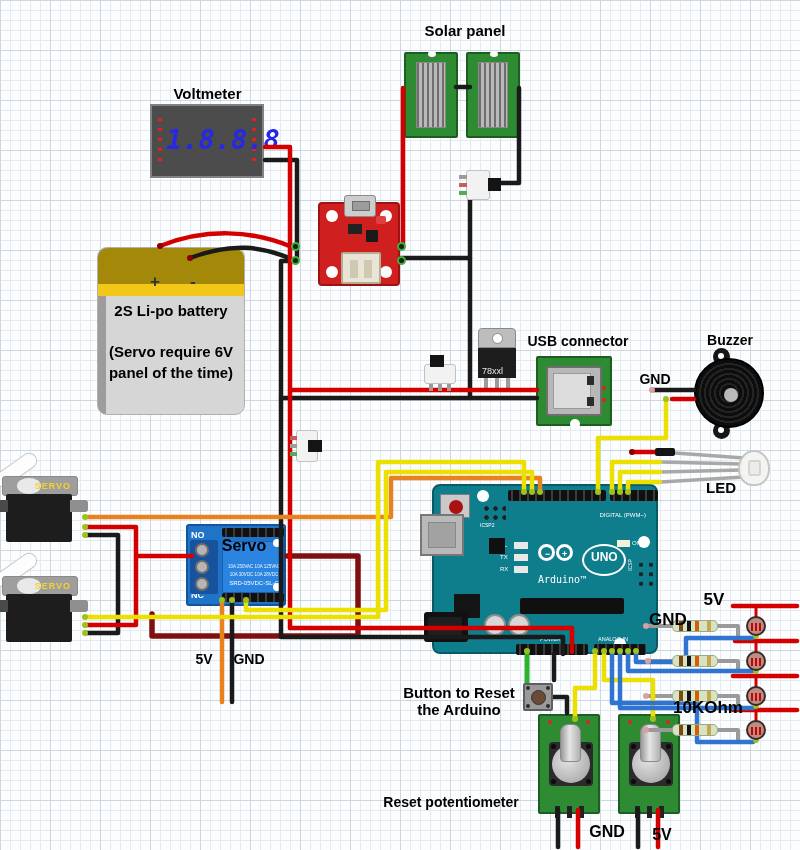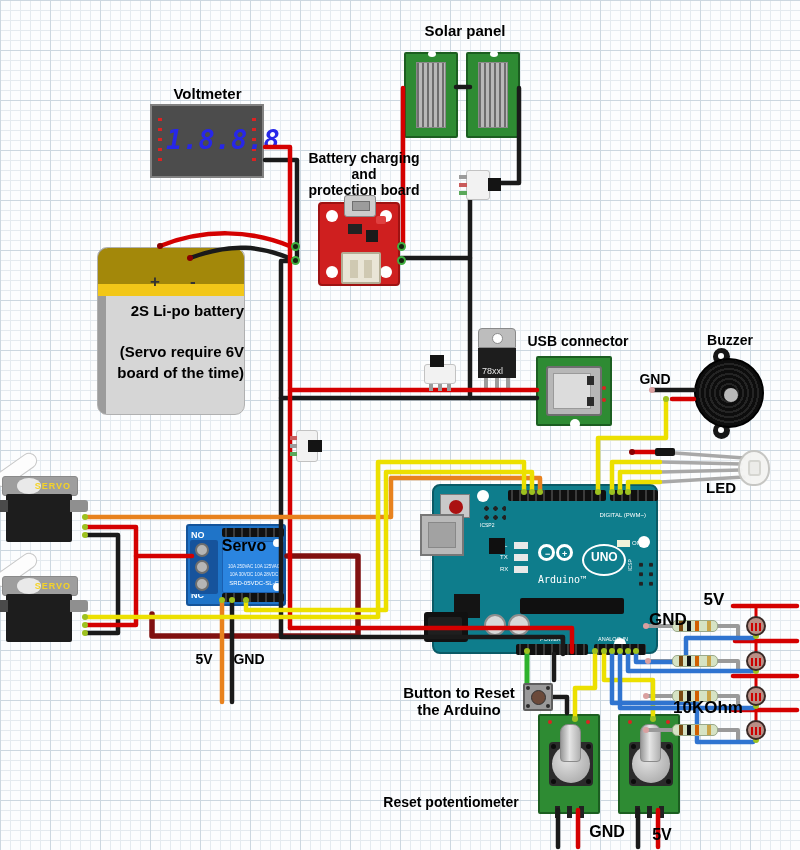--- a/index.html
+++ b/index.html
@@ -23,25 +23,20 @@
   .comp{z-index:2;}
   .seg{font-family:"DejaVu Sans Mono",monospace;font-style:italic;font-weight:bold;color:#2727e8;}
 </style>
 </head>
 <body>
 
 <div id="stage">
 
   <div class="lbl" style="left:400px;top:22px;width:130px;font-size:15px;">Solar panel</div>
   <div class="lbl" style="left:150px;top:85px;width:115px;font-size:15px;">Voltmeter</div>
-  <div class="lbl" style="left:294px;top:150px;width:140px;font-size:14px;">
-    <div>Battery charging</div>
-    <div>and</div>
-    <div>protection board</div>
-  </div>
   <div class="lbl" style="left:508px;top:333px;width:140px;font-size:14px;">USB connector</div>
   <div class="lbl" style="left:698px;top:332px;width:64px;font-size:14px;">Buzzer</div>
   <div class="lbl" style="left:634px;top:371px;width:42px;font-size:14px;">GND</div>
   <div class="lbl" style="left:700px;top:479px;width:42px;font-size:15px;">LED</div>
   <div class="lbl" style="left:214px;top:537px;width:60px;font-size:16px;">Servo</div>
   <div class="lbl" style="left:191px;top:651px;width:26px;font-size:14px;">5V</div>
   <div class="lbl" style="left:228px;top:651px;width:42px;font-size:14px;">GND</div>
   <div class="lbl" style="left:394px;top:684px;width:130px;font-size:15px;">
     <div>Button to Reset</div>
     <div>the Arduino</div>
@@ -87,25 +82,25 @@
   <div class="c comp dotpad" style="left:291px;top:242px;width:9px;height:9px;z-index:6;"></div>
   <div class="c comp dotpad" style="left:291px;top:256px;width:9px;height:9px;z-index:6;"></div>
   <div class="c comp dotpad" style="left:397px;top:242px;width:9px;height:9px;z-index:6;"></div>
   <div class="c comp dotpad" style="left:397px;top:256px;width:9px;height:9px;z-index:6;"></div>
 
   <div class="c comp" style="left:97px;top:247px;width:148px;height:168px;background:linear-gradient(90deg,#9c9c9c 0 8px,#d6d6d6 8px);border-radius:10px;border:1px solid #b0b0b0;">
     <div class="c" style="left:0;top:0;width:100%;height:36px;background:#a3880a;border-radius:10px 10px 0 0;"></div>
     <div class="c" style="left:0;top:36px;width:100%;height:12px;background:#f2c718;"></div>
     <div class="c" style="left:52px;top:24px;font-size:17px;font-weight:bold;color:#333;">+</div>
     <div class="c" style="left:92px;top:24px;font-size:17px;font-weight:bold;color:#333;">-</div>
-    <div class="c" style="left:0;top:52px;width:100%;text-align:right;font-size:15px;font-weight:bold;color:#000;line-height:1.4;">
+    <div class="c" style="left:0;top:52px;width:100%;text-align:center;font-size:15px;font-weight:bold;color:#000;line-height:1.4;">
       <div>2S Li-po battery</div>
       <div style="height:20px;"></div>
       <div>(Servo require 6V</div>
-      <div>board of the time)</div>
+      <div>panel of the time)</div>
     </div>
   </div>
 
   <div class="c comp" style="left:466px;top:170px;width:24px;height:30px;background:#f2f2f2;border:1px solid #c2c2c2;border-radius:3px;z-index:6;"></div>
   <div class="c comp" style="left:488px;top:178px;width:13px;height:13px;background:#141414;z-index:6;"></div>
   <div class="c comp" style="left:459px;top:175px;width:8px;height:4px;background:#9c9c9c;z-index:6;"></div>
   <div class="c comp" style="left:459px;top:183px;width:8px;height:4px;background:#c95b5b;z-index:6;"></div>
   <div class="c comp" style="left:459px;top:191px;width:8px;height:4px;background:#5aa85a;z-index:6;"></div>
 
   <div class="c comp" style="left:296px;top:430px;width:22px;height:32px;background:#f2f2f2;border:1px solid #c2c2c2;border-radius:3px;z-index:6;"></div>

